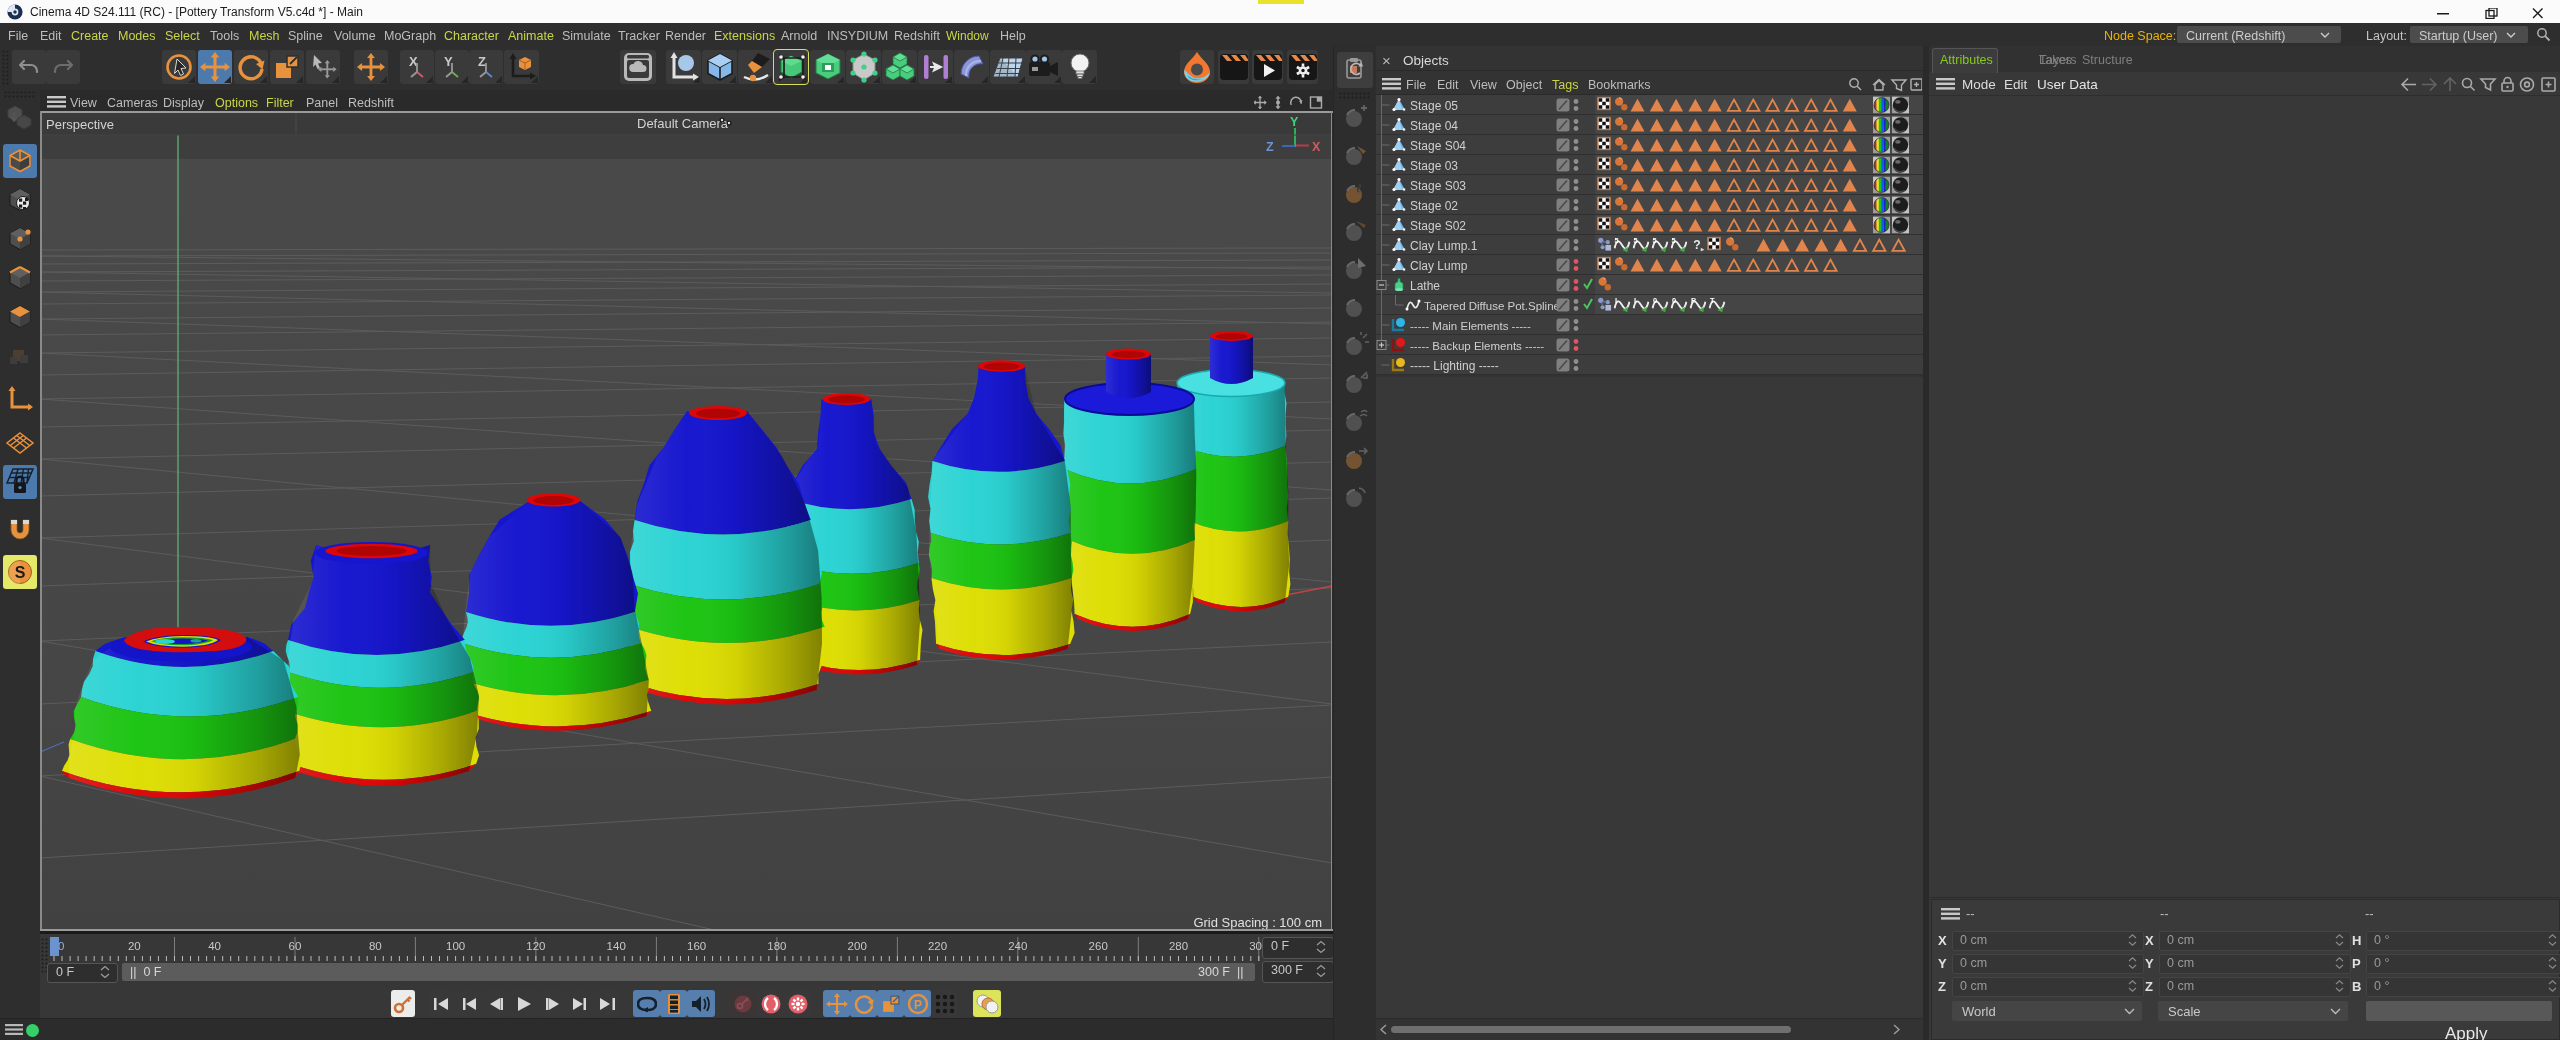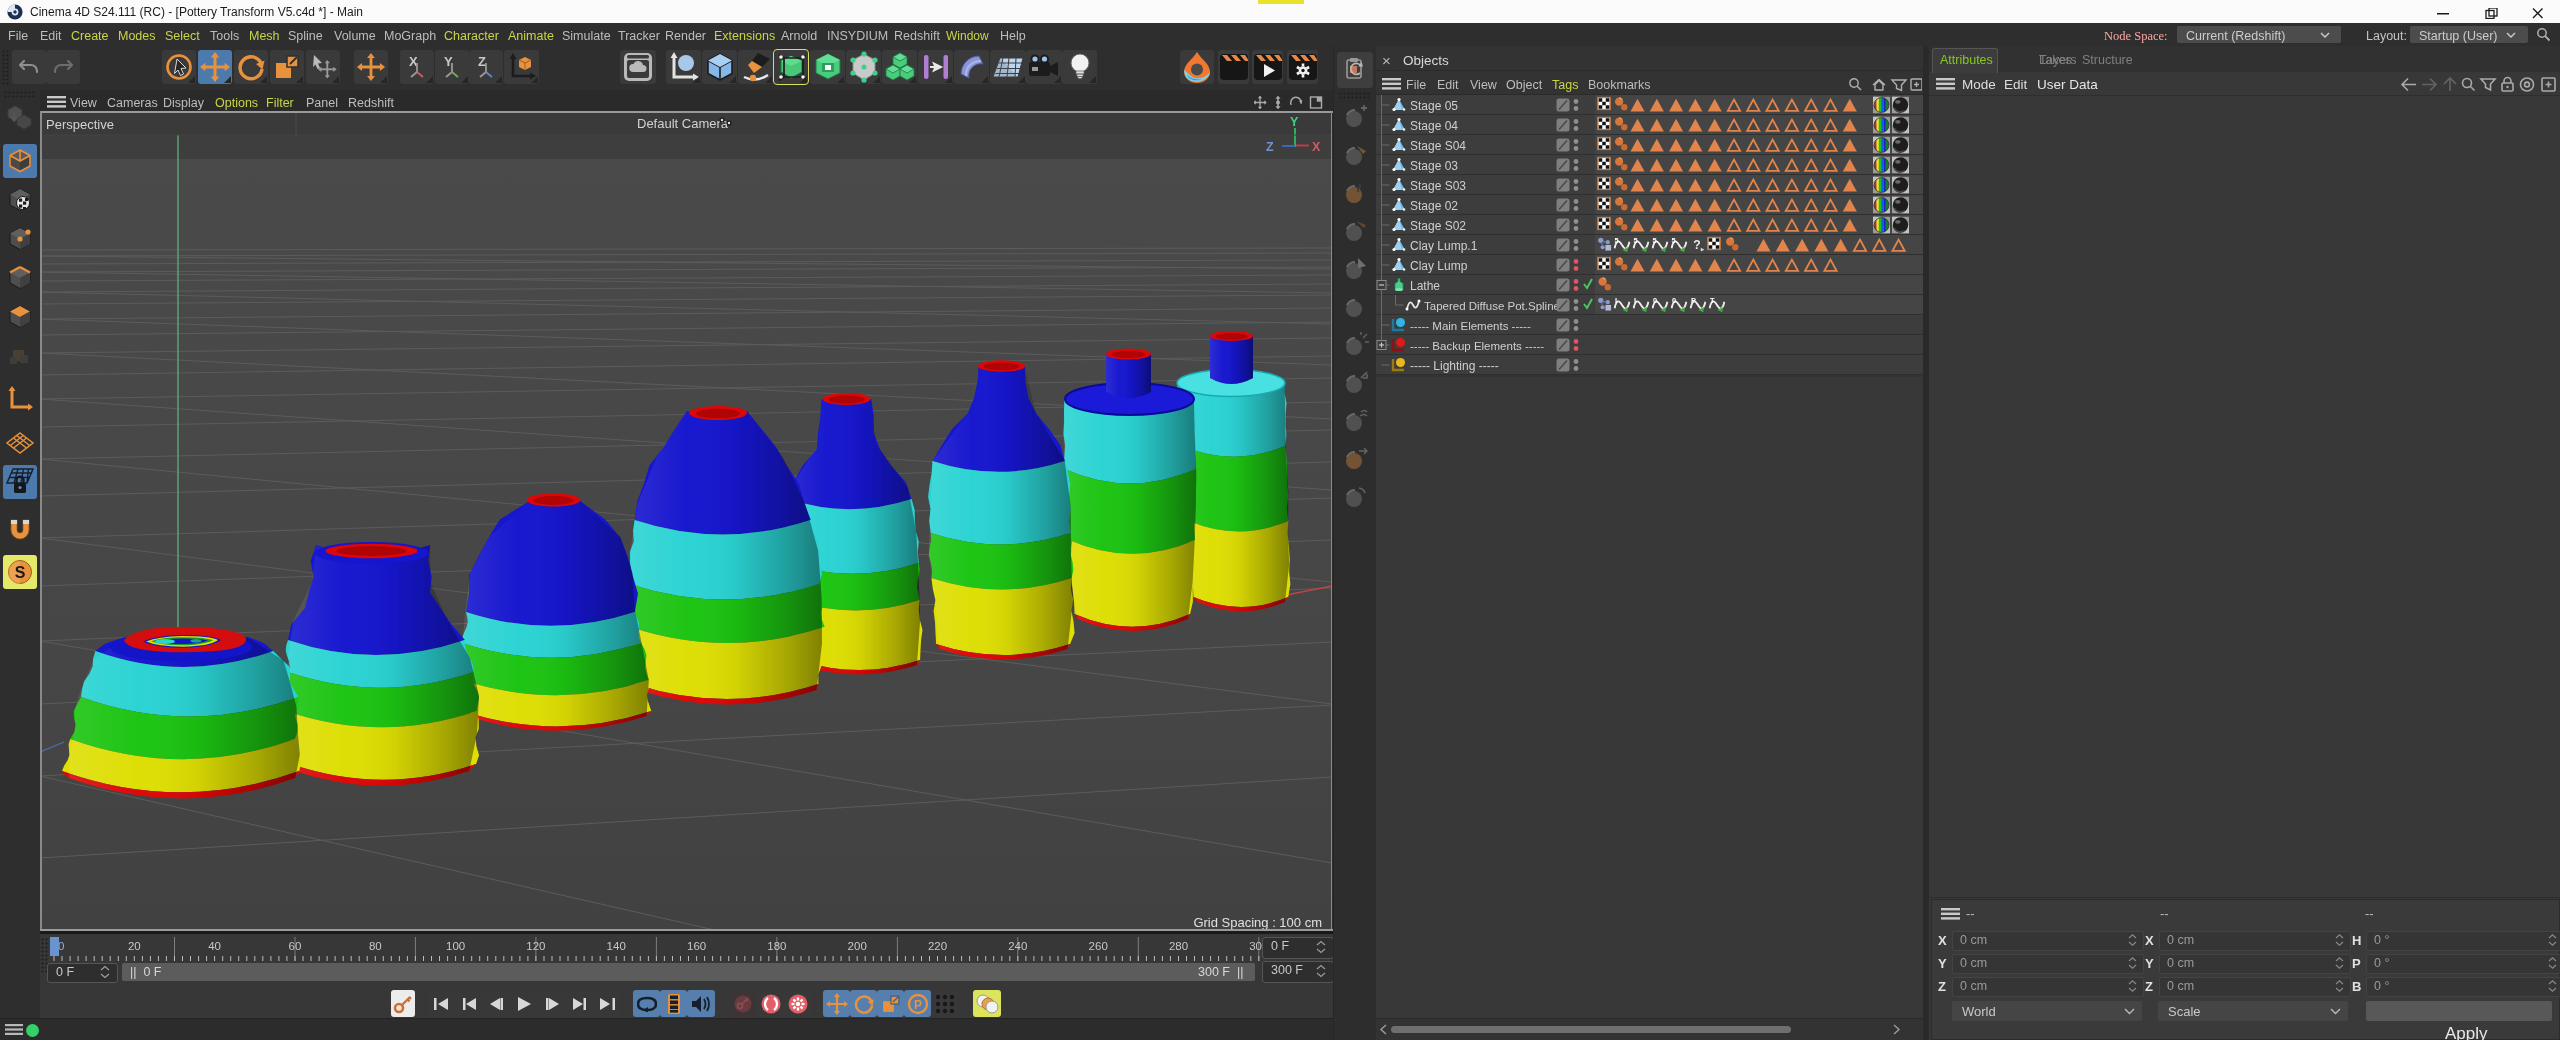--- a/index.html
+++ b/index.html
@@ -36,21 +36,21 @@
 <span class="abs" style="left:508px;top:29px;color:#c9d545;font-size:12.5px;font-weight:400;">Animate</span>
 <span class="abs" style="left:562px;top:29px;color:#bdbdbd;font-size:12.5px;font-weight:400;">Simulate</span>
 <span class="abs" style="left:618px;top:29px;color:#bdbdbd;font-size:12.5px;font-weight:400;">Tracker</span>
 <span class="abs" style="left:665px;top:29px;color:#bdbdbd;font-size:12.5px;font-weight:400;">Render</span>
 <span class="abs" style="left:714px;top:29px;color:#c9d545;font-size:12.5px;font-weight:400;">Extensions</span>
 <span class="abs" style="left:781px;top:29px;color:#bdbdbd;font-size:12.5px;font-weight:400;">Arnold</span>
 <span class="abs" style="left:827px;top:29px;color:#bdbdbd;font-size:12.5px;font-weight:400;">INSYDIUM</span>
 <span class="abs" style="left:894px;top:29px;color:#bdbdbd;font-size:12.5px;font-weight:400;">Redshift</span>
 <span class="abs" style="left:946px;top:29px;color:#c9d545;font-size:12px;font-weight:400;">Window</span>
 <span class="abs" style="left:1000px;top:29px;color:#bdbdbd;font-size:12.5px;font-weight:400;">Help</span>
-<span class="abs" style="left:2104px;top:29px;color:#fca5a5;font-size:12.5px;font-weight:400;font-family:Liberation Serif, serif;">Node Space:</span>
+<span class="abs" style="left:2104px;top:29px;color:#eab308;font-size:12.5px;font-weight:400;">Node Space:</span>
 <div class="abs" style="left:2177px;top:26px;width:164px;height:17px;background:#4c4c4c;border-radius:2px;"></div>
 <span class="abs" style="left:2186px;top:29px;color:#cccccc;font-size:12.5px;font-weight:400;">Current (Redshift)</span>
 <svg class="abs" style="left:2320px;top:32px" width="10" height="6">
     <path d="M1 1 L5 5 L9 1" stroke="#ccc" stroke-width="1.4" fill="none"></path>
   </svg>
 <span class="abs" style="left:2366px;top:29px;color:#c4c4c4;font-size:12.5px;font-weight:400;">Layout:</span>
 <div class="abs" style="left:2410px;top:26px;width:118px;height:17px;background:#4c4c4c;border-radius:2px;"></div>
 <span class="abs" style="left:2419px;top:29px;color:#cccccc;font-size:12.5px;font-weight:400;">Startup (User)</span>
 <svg class="abs" style="left:2506px;top:32px" width="10" height="6">
     <path d="M1 1 L5 5 L9 1" stroke="#ccc" stroke-width="1.4" fill="none"></path>

